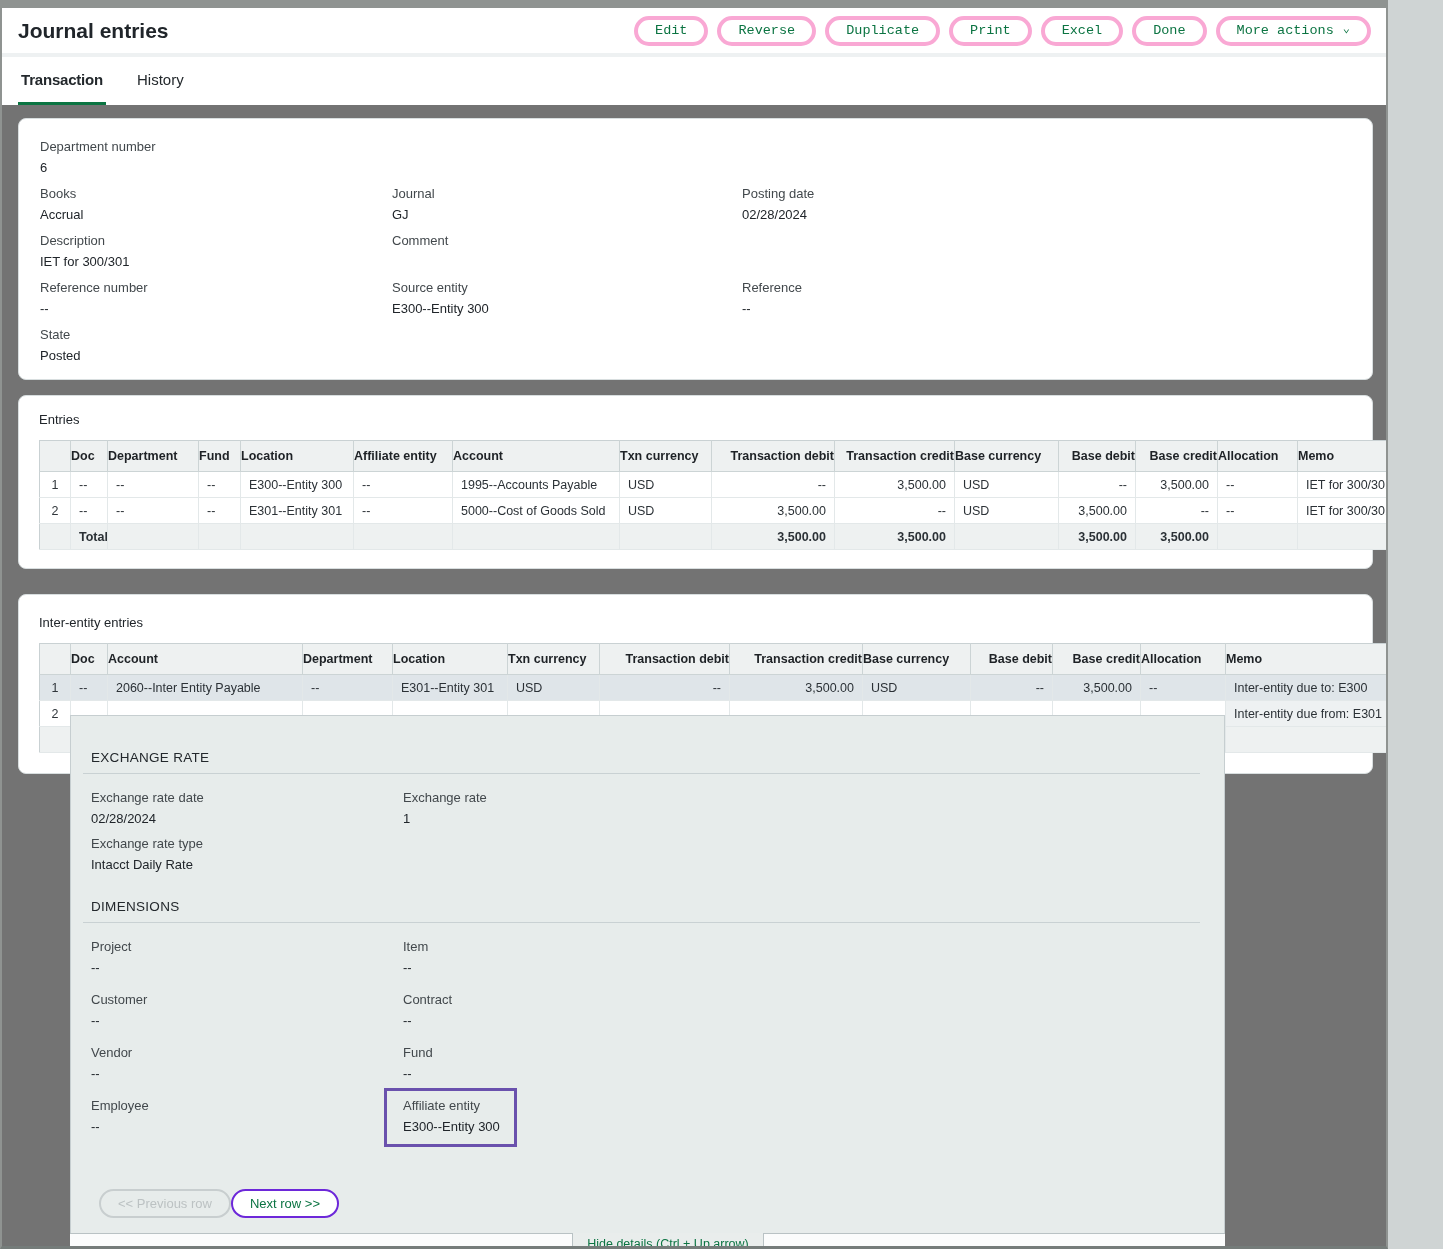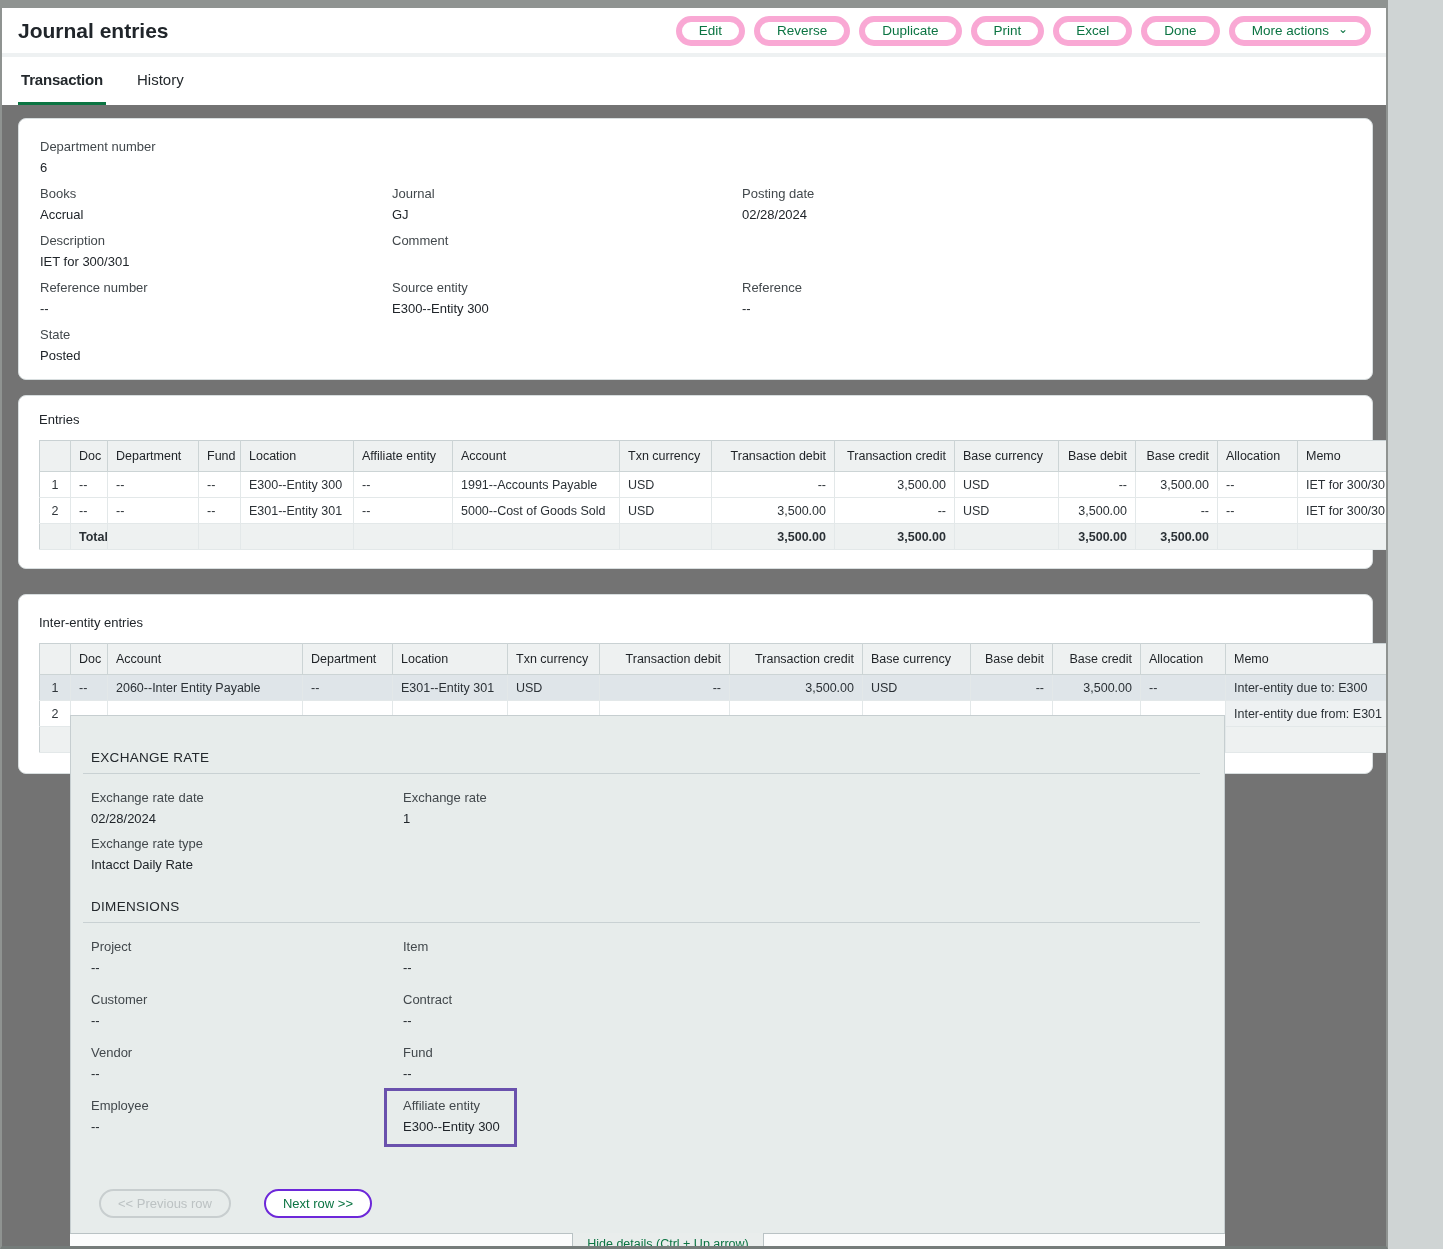--- a/index.html
+++ b/index.html
@@ -11,22 +11,22 @@
     background:#737373;
     border-left:2px solid #8f9391; border-right:2px solid #8f9391;
     border-top:8px solid #8f9391; border-bottom:3px solid #757c7a;
   }
 
   
   .app-header { height:45px; background:#ffffff; display:flex; align-items:center;
     justify-content:space-between; padding:0 15px 0 16px; }
   .page-title { font-size:21px; font-weight:bold; color:#20252a; }
   .toolbar { display:flex; gap:9px; align-items:center; }
-  .btn-pill { height:30px; border:6px solid #f9a8d4; border-radius:16px; background:#fff;
-    color:#0b7442; font-size:13.5px; font-family:Liberation Sans, sans-serif;
+  .btn-pill { height:30px; border:4px solid #f9a8d4; border-radius:16px; background:#fff;
+    color:#0b7442; font-size:13.5px; font-family:Liberation Mono, monospace;
     padding:0 17px; cursor:pointer; display:flex; align-items:center; gap:9px; }
   .btn-pill .chev { font-size:12px; line-height:8px; transform:translateY(-2px); }
 
   
   .tab-gap { height:4px; background:#eef1f2; }
   .tab-row { height:48px; background:#ffffff; display:flex; align-items:stretch; padding-left:16px; }
   .tab { font-size:15px; color:#23282c; padding:0 3px; margin-right:28px; display:flex;
     align-items:center; cursor:pointer; border-bottom:3px solid transparent; }
   .tab.active { border-bottom-color:#0b7442; font-weight:bold; letter-spacing:-.2px; }
 
@@ -40,22 +40,22 @@
     row-gap:10px; }
   .field .f-label { font-size:13px; color:#42484c; margin-bottom:6px; }
   .field .f-value { font-size:13px; color:#20252a; }
 
   
   .card-table { padding:16px 20px 18px 20px; margin-top:15px; }
   .card-table.inter { margin-top:25px; padding-top:20px; height:180px; }
   .table-title { font-size:13px; color:#20252a; margin-bottom:13px; }
   table.grid { border-collapse:collapse; table-layout:fixed; width:1371px;
     border:1px solid #c9d1d3; font-size:12.5px; background:#fff; }
-  table.grid th { background:#eef1f1; font-weight:normal; color:#1e2226; text-align:left;
-    height:31px; padding:0 8px; border-right:1px solid #ccd4d5; border-bottom:1px solid #ccd4d5;
+  table.grid th { background:#eef1f1; font-weight:bold; color:#1e2226; text-align:left;
+    height:31px; padding:0 0; border-right:1px solid #ccd4d5; border-bottom:1px solid #ccd4d5;
     overflow:hidden; white-space:nowrap; }
   table.grid td { height:26px; padding:0 8px; color:#2b3136; border-right:1px solid #e3e8e9;
     border-bottom:1px solid #e3e8e9; overflow:hidden; white-space:nowrap; }
   table.grid .num { text-align:right; }
   table.grid .rownum { text-align:center; color:#30363b; }
   table.grid tr.selected td { background:#dfe5e9; }
   table.grid tr.total td { background:#eef1f1; border-top:1px solid #ccd4d5; font-weight:bold; }
   table.inter-t tbody tr:nth-child(2) td:last-child { background:#eef1f2; }
 
   
@@ -65,21 +65,21 @@
   .panel-heading { font-size:13.5px; color:#23282c; letter-spacing:.3px; }
   .panel-rule { border:none; border-top:1px solid #c9d1d3; margin:8px 0 16px -8px; }
   .er-grid { display:grid; grid-template-columns:312px 1fr; }
   .dim-grid { display:grid; grid-template-columns:312px 1fr; grid-auto-rows:53px; }
   .p-field .f-label { font-size:13px; color:#42484c; margin-bottom:6px; }
   .p-field .f-value { font-size:13px; color:#20252a; }
   .er-type { margin-top:10px; margin-bottom:27px; }
   .dim-grid { margin-bottom:0; }
   .highlight-box { display:inline-block; border:3px solid #6a51ad;
     padding:7px 14px 10px 16px; margin:-10px 0 0 -19px; background:transparent; }
-  .panel-buttons { display:flex; gap:33px; margin-top:38px; padding-left:8px; }
+  .panel-buttons { display:flex; margin-top:38px; padding-left:8px; }
   .btn-nav { height:29px; border-radius:15px; font-size:13px; padding:0 17px;
     font-family:"Liberation Sans",sans-serif; cursor:pointer; }
   .btn-nav.disabled { border:2px solid #c8cecf; color:#bcc2c3; background:transparent; }
   .btn-nav.primary { border:2px solid #6d28d9; color:#0b7442; background:#fff; }
 
   
   .panel-bottom-bar { position:absolute; left:68px; top:1225px; width:1155px; height:21px;
     background:#fbfcfc; border-top:1px solid #b9c2c4; z-index:6; }
   .hide-details-tab { position:absolute; left:502px; top:-1px; width:192px; height:22px;
     background:#e9edec; border-left:1px solid #b9c2c4; border-right:1px solid #b9c2c4;
@@ -200,21 +200,21 @@
             </tr>
           </thead>
           <tbody>
             <tr>
               <td class="rownum">1</td>
               <td>--</td>
               <td>--</td>
               <td>--</td>
               <td>E300--Entity 300</td>
               <td>--</td>
-              <td>1991--Accounts Payable</td>
+              <td>1995--Accounts Payable</td>
               <td>USD</td>
               <td class="num">--</td>
               <td class="num">3,500.00</td>
               <td>USD</td>
               <td class="num">--</td>
               <td class="num">3,500.00</td>
               <td>--</td>
               <td>IET for 300/301</td>
             </tr>
             <tr>

